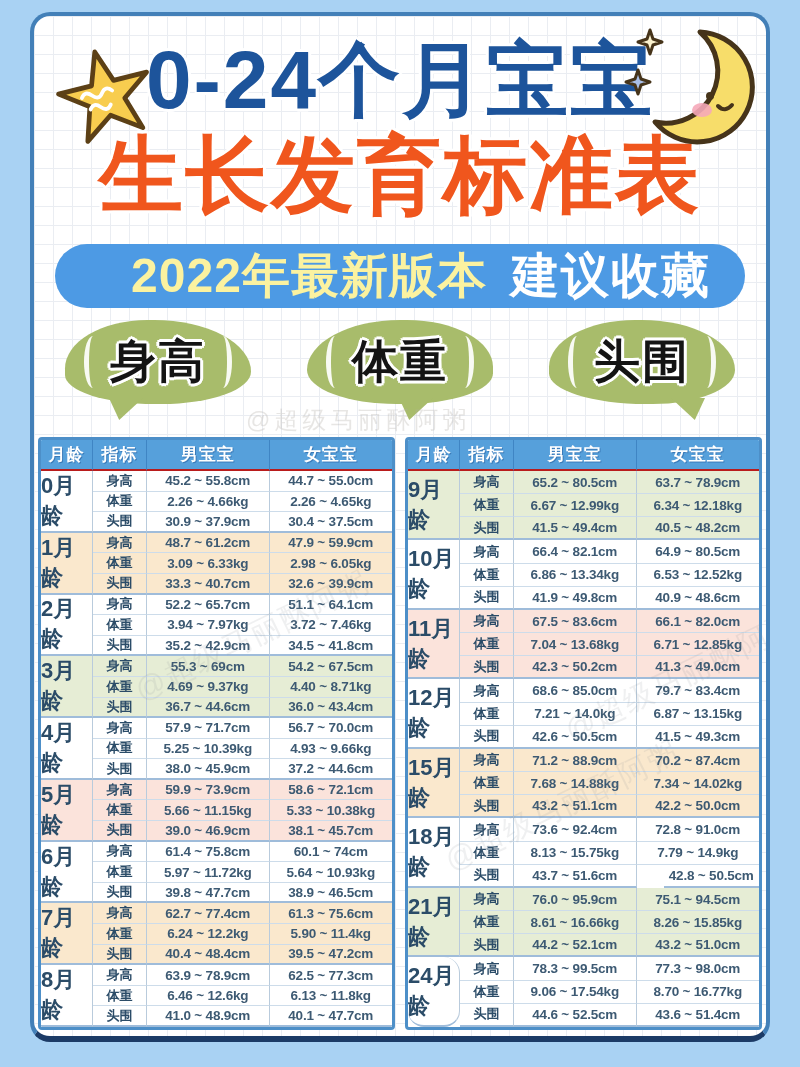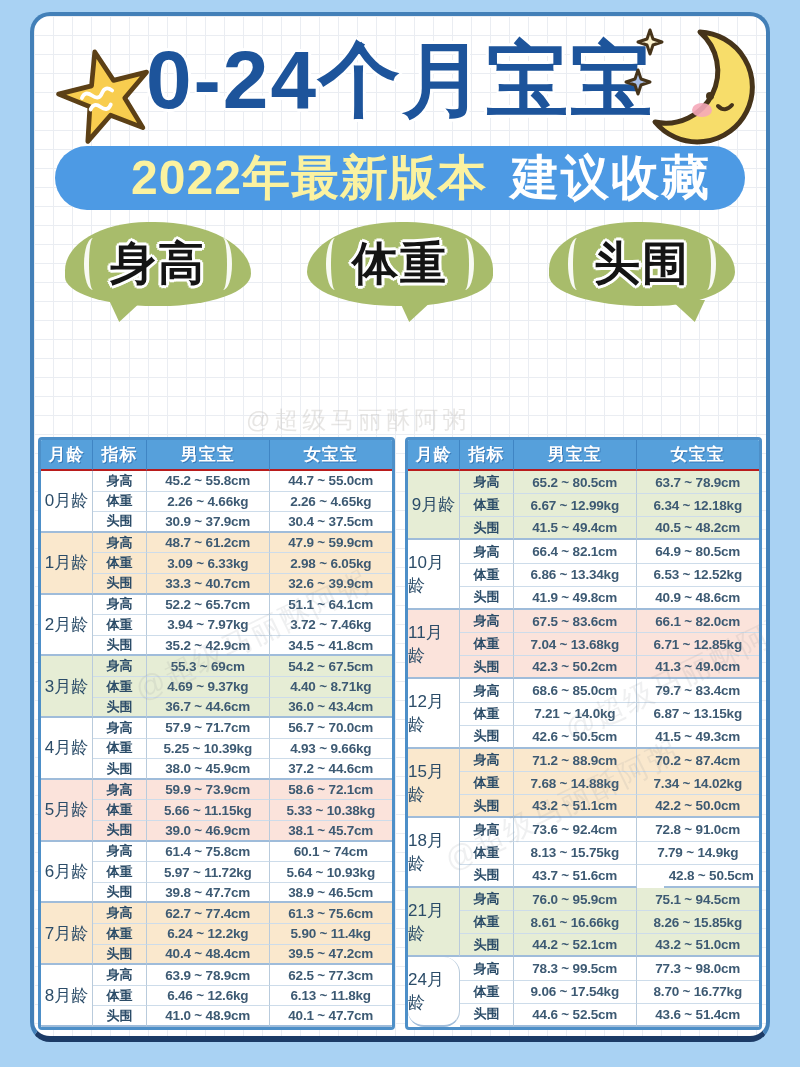--- a/index.html
+++ b/index.html
@@ -93,21 +93,21 @@
     overflow:hidden;
   }
   #table-left  { grid-template-rows:31px repeat(27, 1fr); }
   #table-right { grid-template-rows:31px repeat(24, 1fr); }
   .cell { display:flex; align-items:center; justify-content:center; }
   .hc {
     background:#56A0DB; color:#fff; font-weight:800; font-size:17px;
     letter-spacing:1px; border-right:1px solid #3F85C4; border-bottom:2px solid #b91c1c;
     text-shadow: 1px 1px 0 #3A7AB8;
   }
-  .mc { font-size:17px; font-weight:400; color:#2B4C68; border-right:1px solid #B9CBDC; }
+  .mc { font-size:22px; font-weight:700; color:#2B4C68; border-right:1px solid #B9CBDC; }
   .ic { font-size:13px; font-weight:700; color:#2B4C68; border-right:1px solid #B9CBDC; }
   .vc { font-size:13.5px; font-weight:600; color:#3D5A73; border-right:1px solid #B9CBDC;
         letter-spacing:-0.2px; }
   .nr { border-right:none; }
   .rb { border-bottom:1px solid #CDDCEA; }
   .gb { border-bottom:2px solid #9FBCDA; }
   .tint-white { background:#FFFFFF; }
   .tint-peach { background:#FAE8CD; }
   .tint-green { background:#E6EDD5; }
   .tint-pink  { background:#FBE3DB; }
@@ -130,20 +130,21 @@
       <path d="M78,8 A55,55 0 1 1 33,98 A52,52 0 0 0 78,8 Z" fill="#F7DD6A" stroke="#46341A" stroke-width="5" stroke-linejoin="round"></path>
       <ellipse cx="80" cy="86" rx="10" ry="7" fill="#F5A9B9" opacity="0.9"></ellipse>
       <circle cx="88" cy="72" r="4" fill="#46341A"></circle>
       <path d="M96,82 q7,7 14,-1" fill="none" stroke="#46341A" stroke-width="4" stroke-linecap="round"></path>
       <path d="M28,6 L31,15 L40,18 L31,21 L28,30 L25,21 L16,18 L25,15 Z" fill="#FBF2CE" stroke="#46341A" stroke-width="3" stroke-linejoin="round"></path>
       <path d="M16,46 L19,55 L28,58 L19,61 L16,70 L13,61 L4,58 L13,55 Z" fill="#A9BFE8" stroke="#46341A" stroke-width="3" stroke-linejoin="round"></path>
     </svg>
   </div>
 
   <div class="title1">0-24个月宝宝</div>
+  <div class="title2">生长发育标准表</div>
 
   <div class="pill">
     <span class="ver">2022年最新版本</span>
     <span class="save">建议收藏</span>
   </div>
 
   <div class="bubbles">
     <div class="bubble b1">
       <span class="arc arc-l"></span>
       <span class="btext">身高</span>

